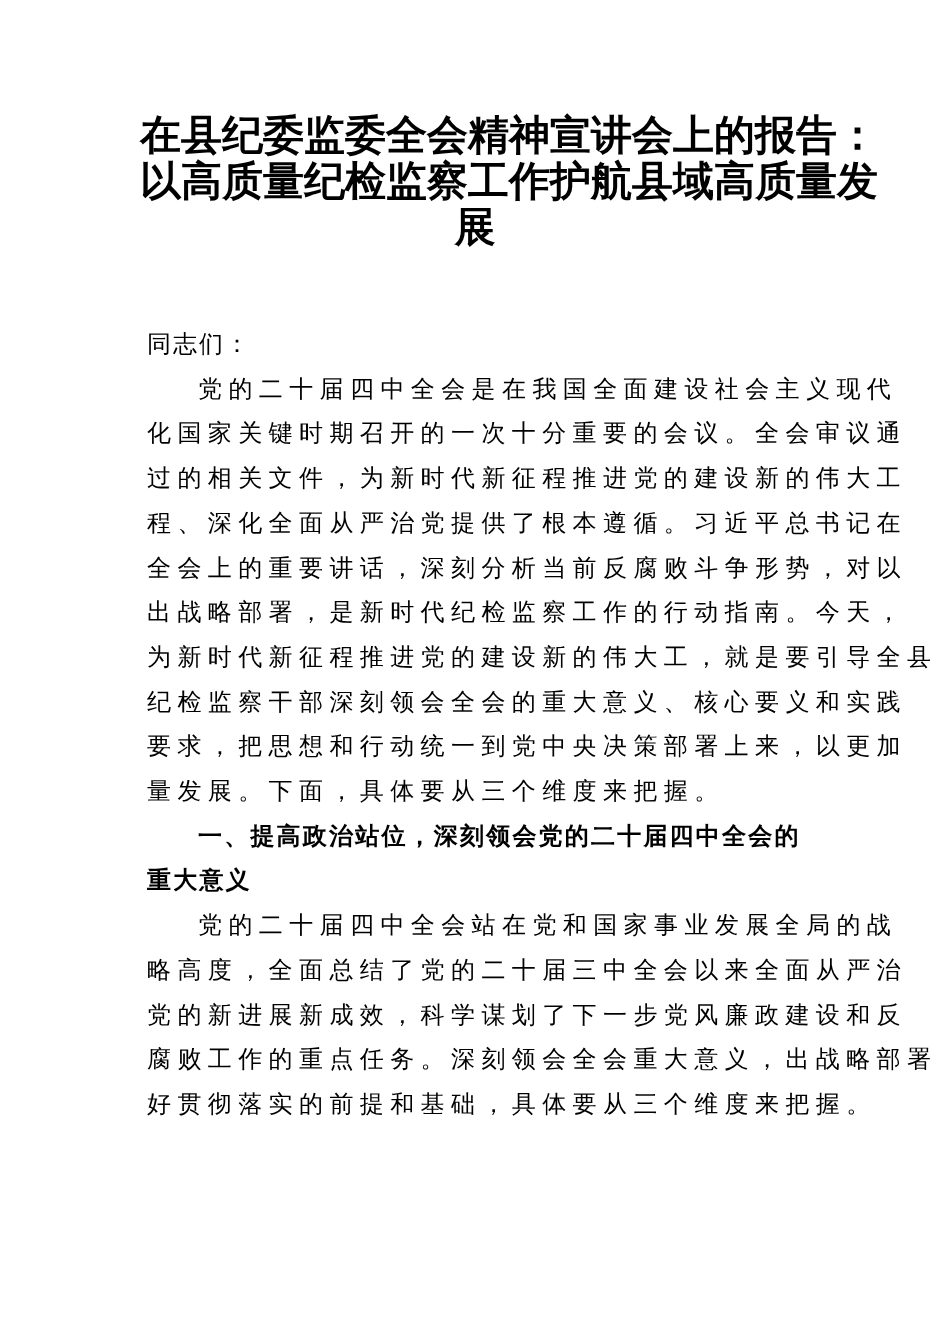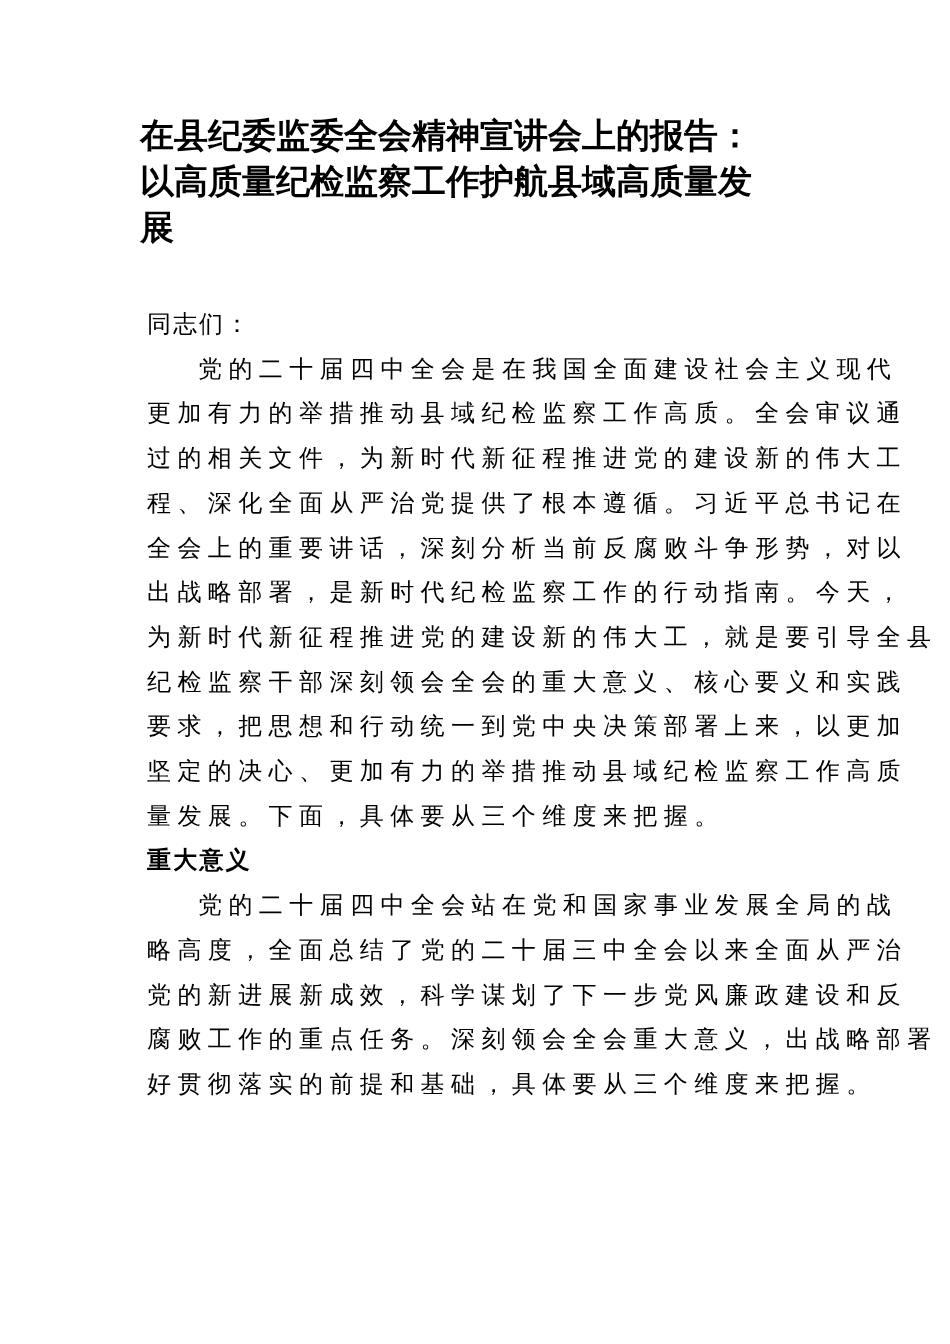--- a/index.html
+++ b/index.html
@@ -19,23 +19,24 @@
     left: 0; top: 0;
     width: 950px;
     height: 1344px;
     background: #ffffff;
   }
   .title {
     position: absolute;
     left: 140px;
     top: 112px;
     width: 670px;
+    text-align: center;
     font-family: "DejaVu Serif", "Liberation Serif", serif;
     font-weight: bold;
-    font-size: 34px;
+    font-size: 41px;
     line-height: 46px;
     letter-spacing: 0px;
   }
   .title .tline {
     display: block;
     white-space: nowrap;
   }
   .body {
     position: absolute;
     left: 147px;
@@ -53,51 +54,52 @@
   }
   .indent {
     padding-left: 51px;
   }
   .heading {
     font-weight: bold;
     letter-spacing: 2.2px;
   }
   .salutation {
     letter-spacing: 2px;
+    margin-top: 20px;
   }
 </style>
 </head>
 <body>
 
 <div class="page">
 
   <div class="title">
     <span class="tline">在县纪委监委全会精神宣讲会上的报告：</span>
     <span class="tline">以高质量纪检监察工作护航县域高质量发</span>
     <span class="tline">展</span>
   </div>
 
   <div class="body">
     <span class="line salutation">同志们：</span>
 
     <div>
       <span class="line indent">党的二十届四中全会是在我国全面建设社会主义现代</span>
-      <span class="line">更加有力的举措推动县域纪检监察工作高质。全会审议通</span>
+      <span class="line">化国家关键时期召开的一次十分重要的会议。全会审议通</span>
       <span class="line">过的相关文件，为新时代新征程推进党的建设新的伟大工</span>
       <span class="line">程、深化全面从严治党提供了根本遵循。习近平总书记在</span>
       <span class="line">全会上的重要讲话，深刻分析当前反腐败斗争形势，对以</span>
       <span class="line">出战略部署，是新时代纪检监察工作的行动指南。今天，</span>
       <span class="line">为新时代新征程推进党的建设新的伟大工，就是要引导全县</span>
       <span class="line">纪检监察干部深刻领会全会的重大意义、核心要义和实践</span>
       <span class="line">要求，把思想和行动统一到党中央决策部署上来，以更加</span>
-      <span class="line">坚定的决心、更加有力的举措推动县域纪检监察工作高质</span>
       <span class="line">量发展。下面，具体要从三个维度来把握。</span>
     </div>
 
     <div>
+      <span class="line indent heading">一、提高政治站位，深刻领会党的二十届四中全会的</span>
       <span class="line heading">重大意义</span>
     </div>
 
     <div>
       <span class="line indent">党的二十届四中全会站在党和国家事业发展全局的战</span>
       <span class="line">略高度，全面总结了党的二十届三中全会以来全面从严治</span>
       <span class="line">党的新进展新成效，科学谋划了下一步党风廉政建设和反</span>
       <span class="line">腐败工作的重点任务。深刻领会全会重大意义，出战略部署</span>
       <span class="line">好贯彻落实的前提和基础，具体要从三个维度来把握。</span>
     </div>

